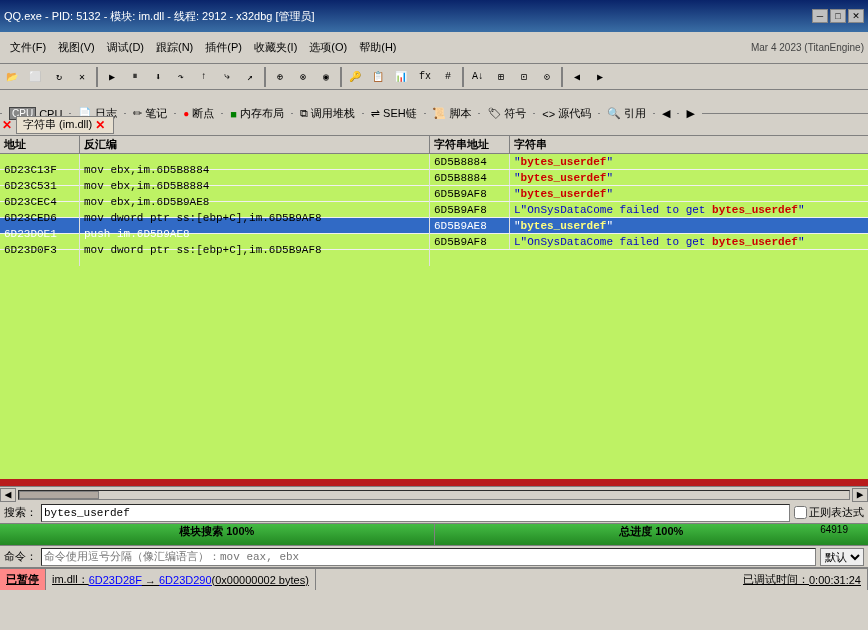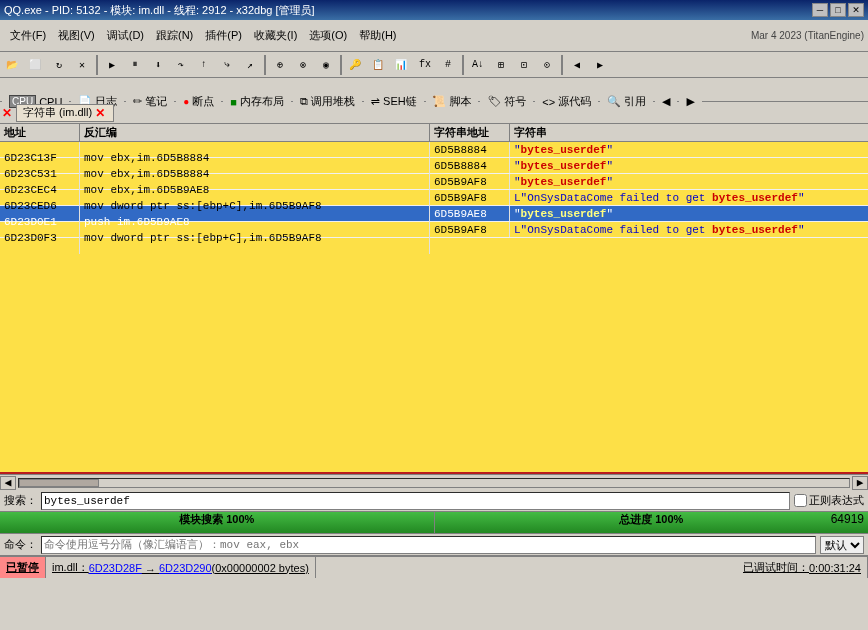--- a/index.html
+++ b/index.html
@@ -9,21 +9,21 @@
       background: #d4d0c8;
       width: 868px;
       height: 630px;
       overflow: hidden;
       user-select: none;
     }
     
     #title-bar {
       background: linear-gradient(to bottom, #0a246a, #3a6ea5);
       color: white;
-      height: 20px;
+      height: 32px;
       display: flex;
       align-items: center;
       justify-content: space-between;
       padding: 0 4px;
       font-size: 11px;
       font-family: 'Tahoma', sans-serif;
     }
     #title-bar .win-buttons { display: flex; gap: 2px; }
     .win-btn {
       width: 16px; height: 14px;
@@ -127,23 +127,23 @@
     #main-content {
       display: flex;
       flex-direction: column;
       height: calc(630px - 20px - 20px - 26px - 24px - 22px - 22px - 22px - 22px - 22px);
       background: white;
       overflow: hidden;
     }
     
     #results-area {
       flex: 1;
-      background: #fde047;
+      background: #bef264;
       overflow: hidden;
-      border-bottom: 2px solid #b91c1c;
+      border-bottom: 7px solid #b91c1c;
     }
     .results-header {
       display: flex;
       background: #d4d0c8;
       border-bottom: 1px solid #808080;
       height: 18px;
       font-family: 'Tahoma', sans-serif;
       font-size: 11px;
       font-weight: bold;
     }
@@ -223,22 +223,22 @@
     .progress-label {
       position: relative;
       z-index: 1;
       width: 100%;
       text-align: center;
       font-weight: bold;
       color: black;
     }
     .progress-count {
       position: absolute;
-      right: 4px;
-      font-size: 12px;
+      right: 20px;
+      font-size: 10px;
       margin-left: 48px;
     }
     
     #command-bar {
       height: 22px;
       background: #d4d0c8;
       display: flex;
       align-items: center;
       padding: 0 4px;
       border-bottom: 1px solid #808080;

